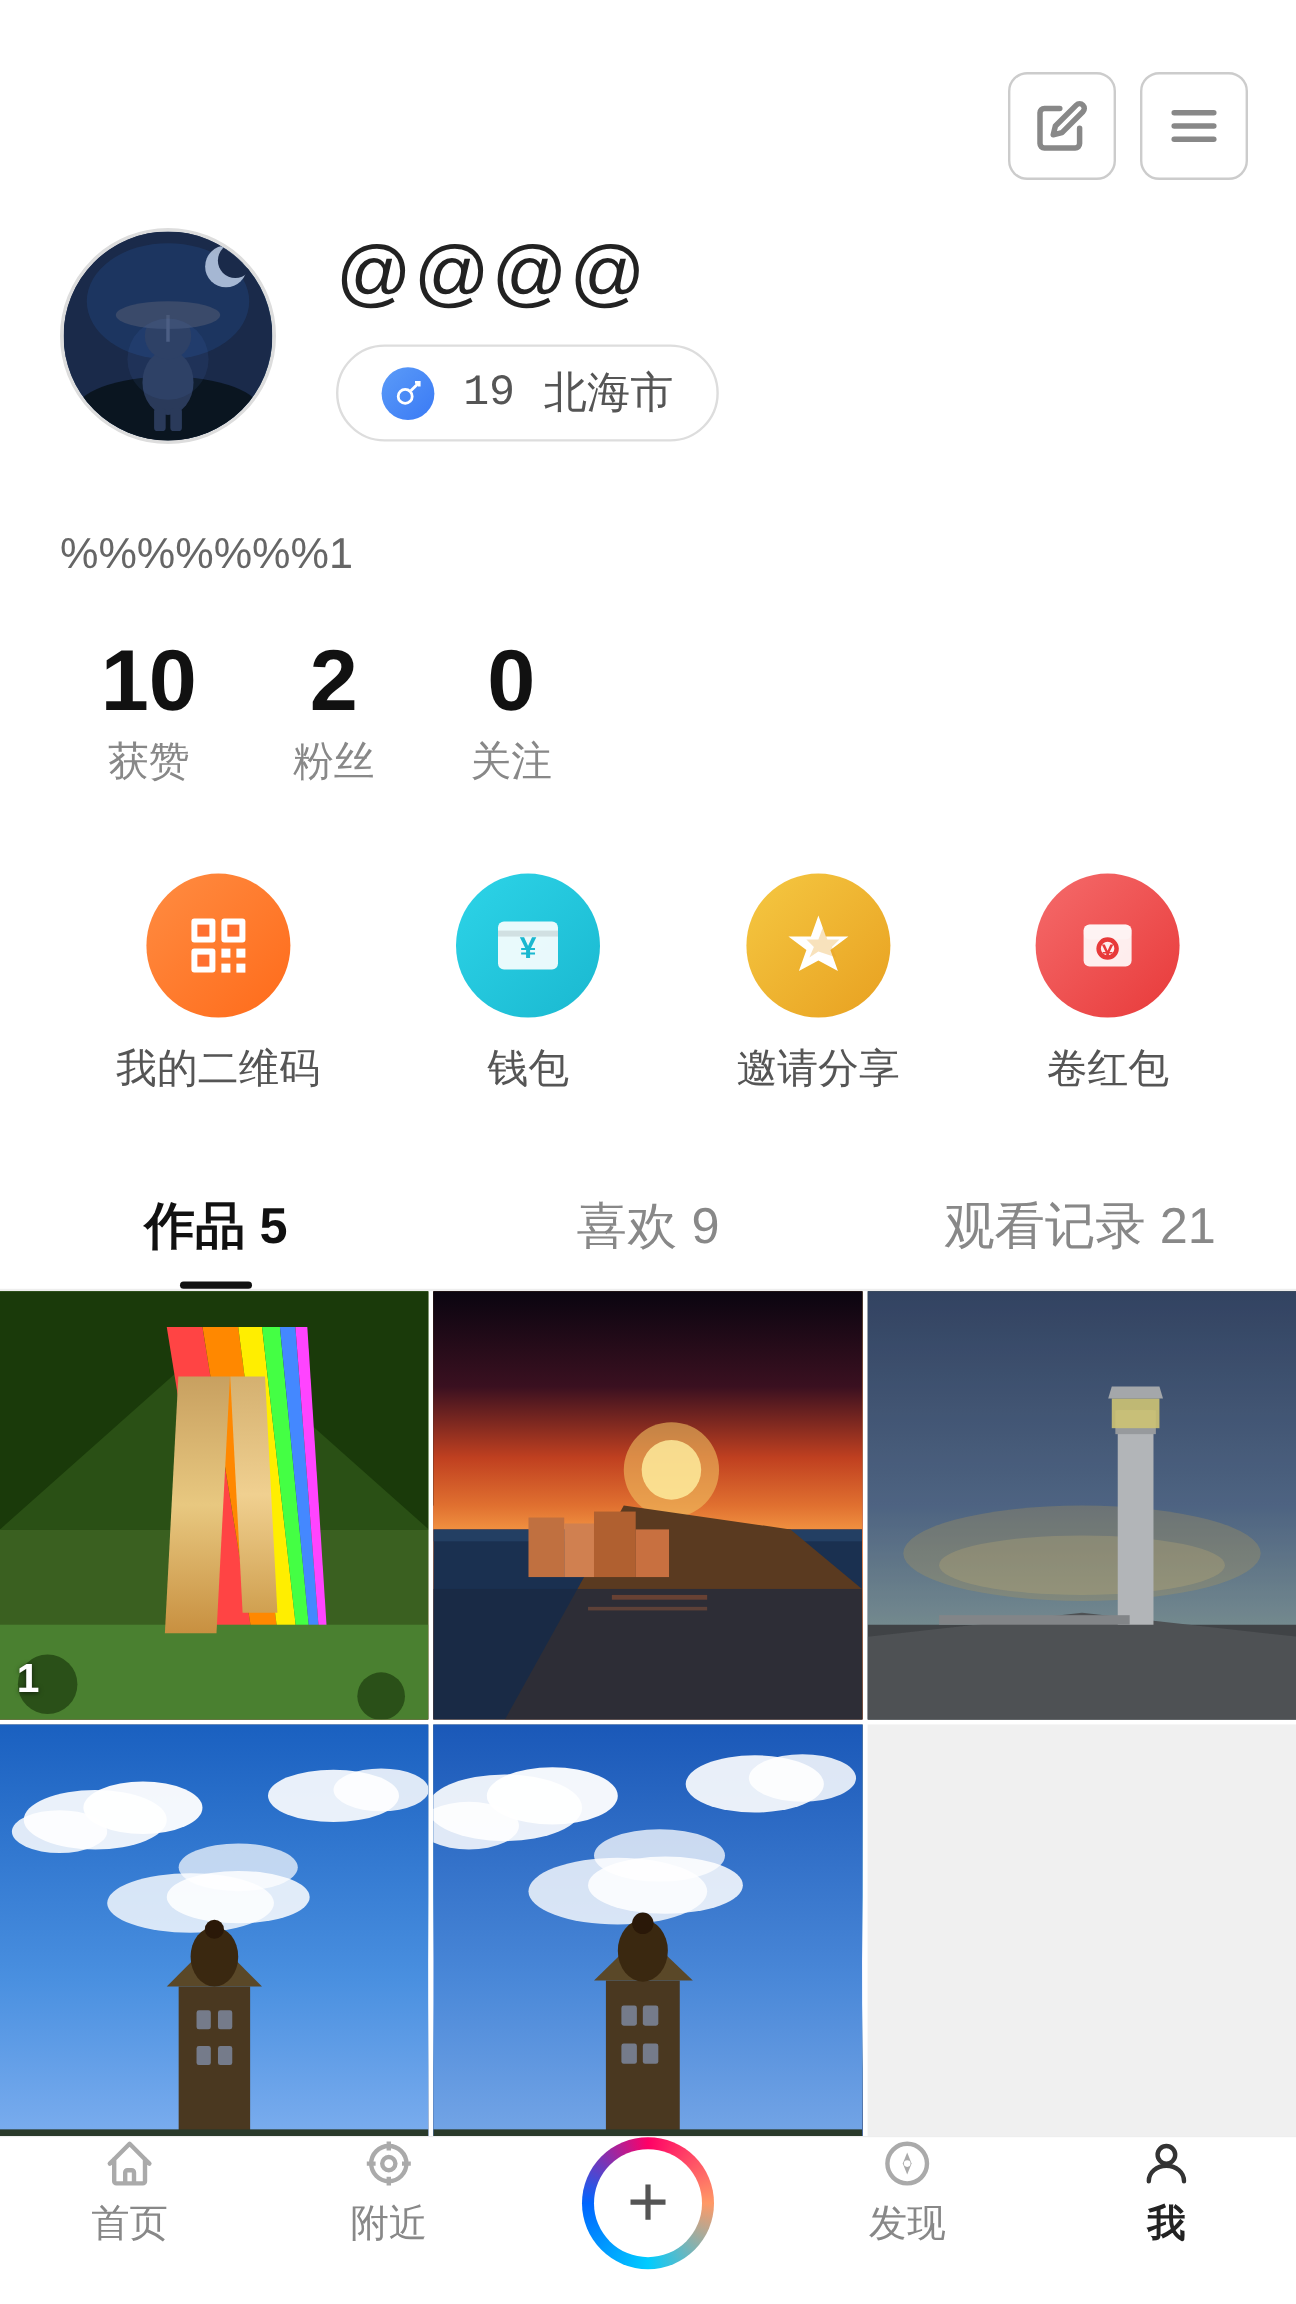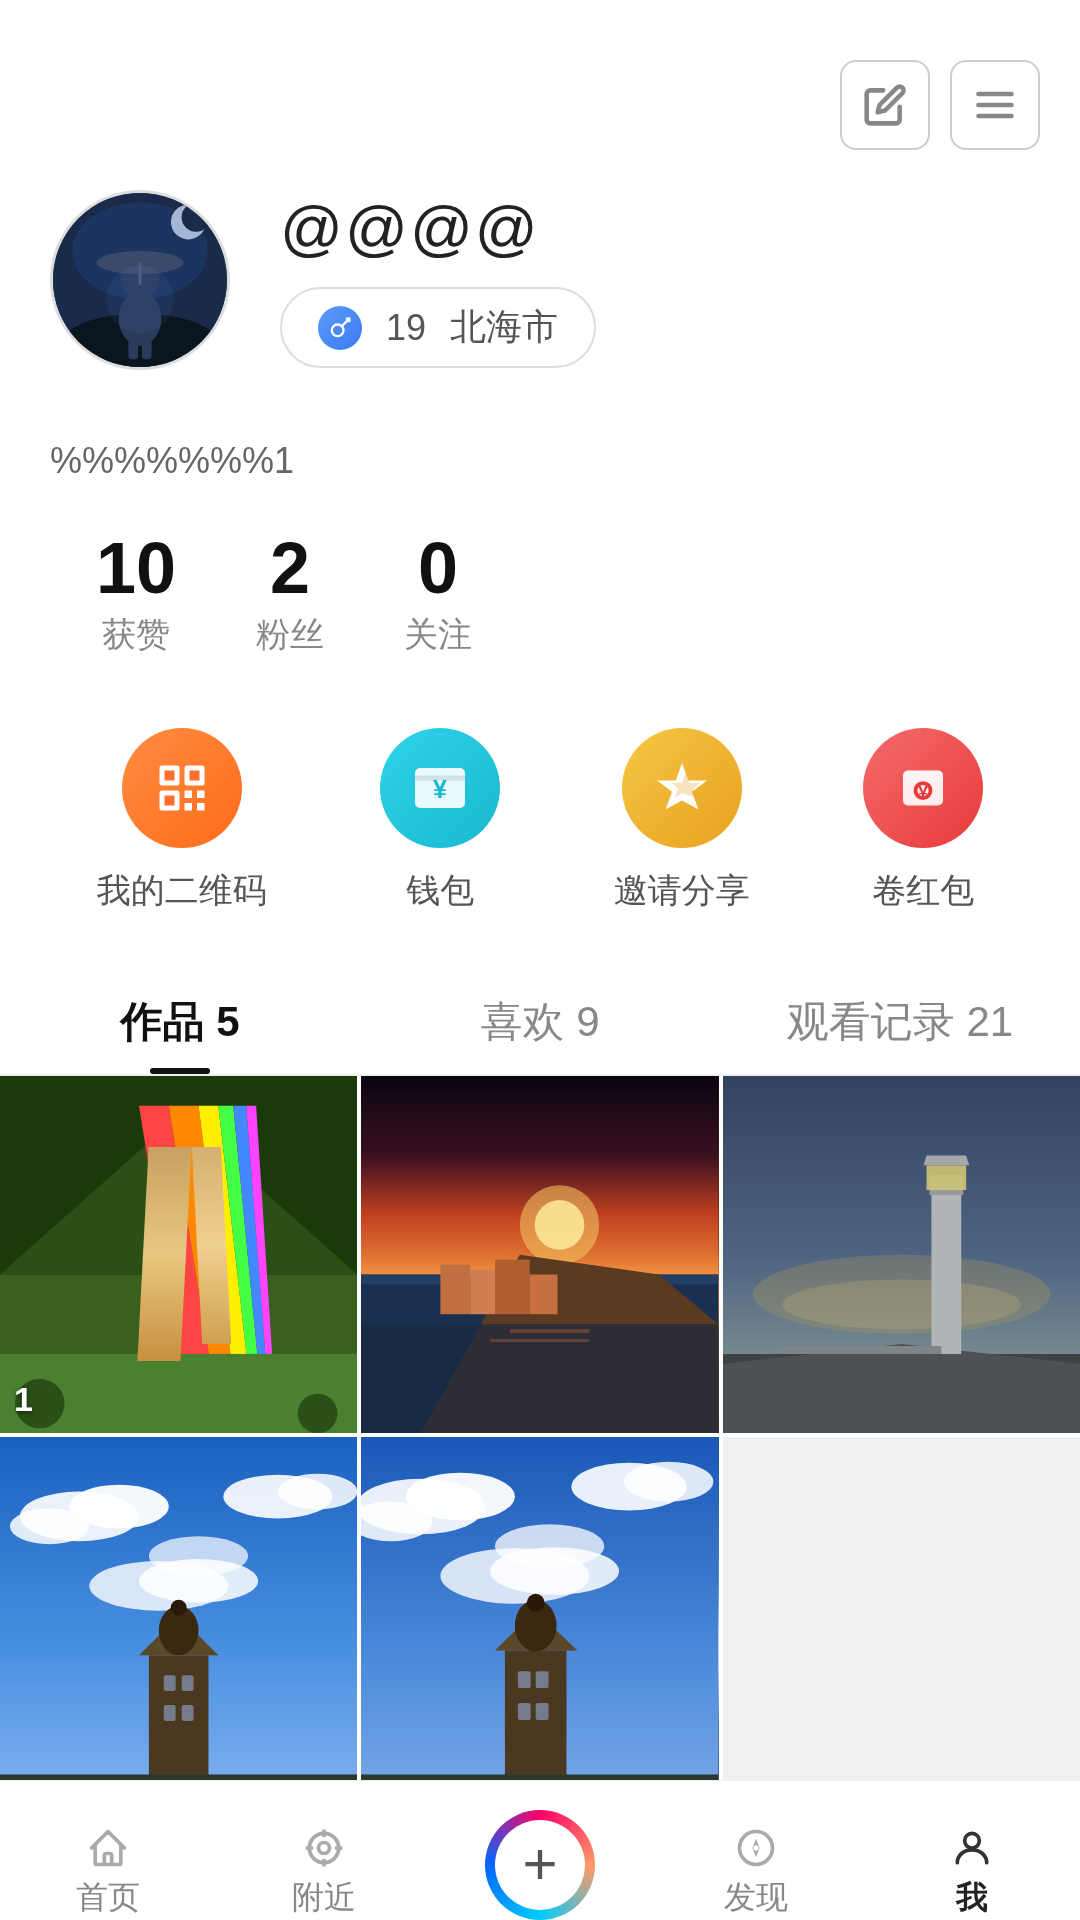--- a/index.html
+++ b/index.html
@@ -74,20 +74,21 @@
     }
     .user-meta {
       display: inline-flex;
       align-items: center;
       gap: 24px;
       border: 2px solid #ddd;
       border-radius: 50px;
       padding: 14px 36px;
       font-size: 36px;
       color: #555;
+      font-family: Liberation Mono, monospace;
     }
     .gender-icon {
       width: 44px;
       height: 44px;
       background: linear-gradient(135deg, #5b9bf8, #3a7af5);
       border-radius: 50%;
       display: flex;
       align-items: center;
       justify-content: center;
       color: white;
@@ -99,22 +100,21 @@
       font-size: 36px;
       color: #666;
       margin: 10px 0 40px;
       padding: 0 50px;
     }
 
     
     .stats-section {
       display: flex;
       gap: 80px;
-      padding: 10px 48px 50px;
-      margin-left: 48px;
+      padding: 10px 84px 50px;
     }
     .stat-item {
       display: flex;
       flex-direction: column;
       align-items: center;
       gap: 8px;
     }
     .stat-number {
       font-size: 72px;
       font-weight: 700;
@@ -249,21 +249,21 @@
     
     .bottom-nav {
       position: fixed;
       bottom: 0;
       left: 0;
       width: 1080px;
       height: 140px;
       background: #fff;
       border-top: 1px solid #eee;
       display: flex;
-      align-items: flex-end;
+      align-items: flex-start;
       justify-content: space-around;
     }
     .nav-item {
       display: flex;
       flex-direction: column;
       align-items: center;
       gap: 6px;
       cursor: pointer;
       flex: 1;
     }

